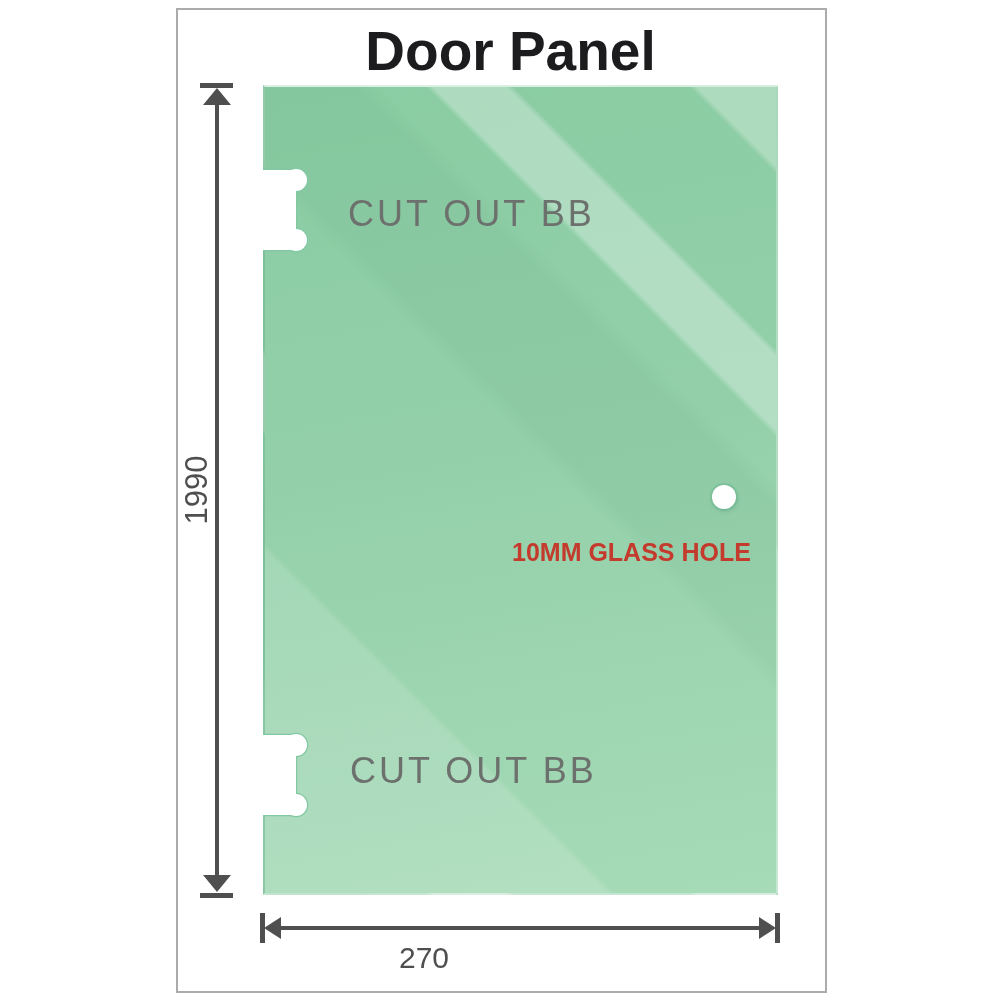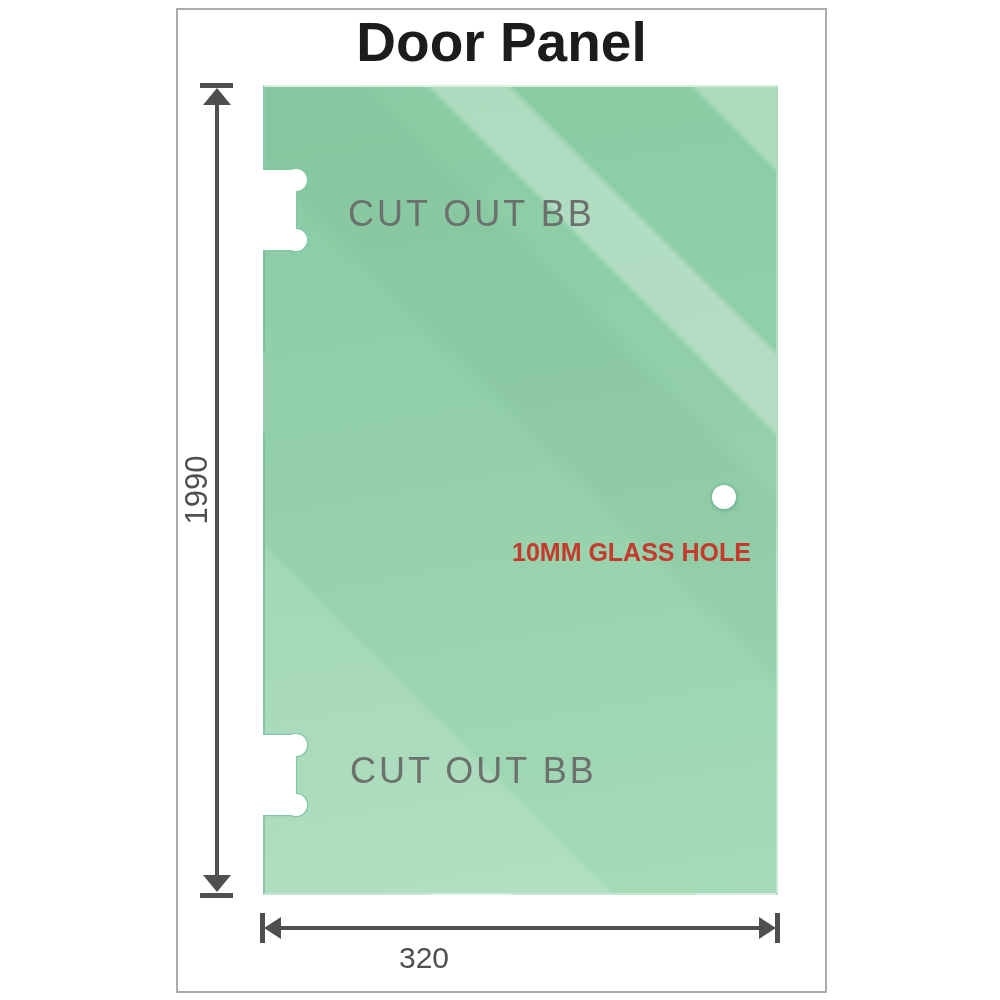--- a/index.html
+++ b/index.html
@@ -5,21 +5,21 @@
   html,body{margin:0;padding:0;background:#ffffff;}
   .canvas{
     position:relative;width:1000px;height:1000px;background:#ffffff;
     font-family:"Liberation Sans", sans-serif;overflow:hidden;
   }
   .frame{
     position:absolute;left:176px;top:8px;width:647px;height:981px;
     border:2px solid var(--frame-border-gray,#ababab);background:#ffffff;
   }
   .title{
-    position:absolute;left:176px;top:10px;width:651px;margin:0;
+    position:absolute;left:176px;top:10px;width:651px;margin:9px;
     text-align:center;font-size:55px;font-weight:700;letter-spacing:0px;
     color:var(--title-color,#1c1c1e);
   }
   .panel{
     position:absolute;left:263px;top:85px;width:515px;height:810px;
     background:
       linear-gradient(45deg,
         rgba(255,255,255,0.13) 0%, rgba(255,255,255,0.13) 26%,
         rgba(255,255,255,0) 26.6%, rgba(255,255,255,0) 54%,
         rgba(30,100,65,0.05) 56%, rgba(30,100,65,0.05) 68%,
@@ -137,16 +137,16 @@
     <div class="arrow arrow-down"></div>
     <div class="dim-label vdim-label">1990</div>
   </div>
 
   <div class="dim-group">
     <div class="dim-cap hdim-cap-left"></div>
     <div class="dim-cap hdim-cap-right"></div>
     <div class="dim-line hdim-line"></div>
     <div class="arrow arrow-left"></div>
     <div class="arrow arrow-right"></div>
-    <div class="dim-label hdim-label">320</div>
+    <div class="dim-label hdim-label">270</div>
   </div>
 
 </div>
 
 </body></html>

